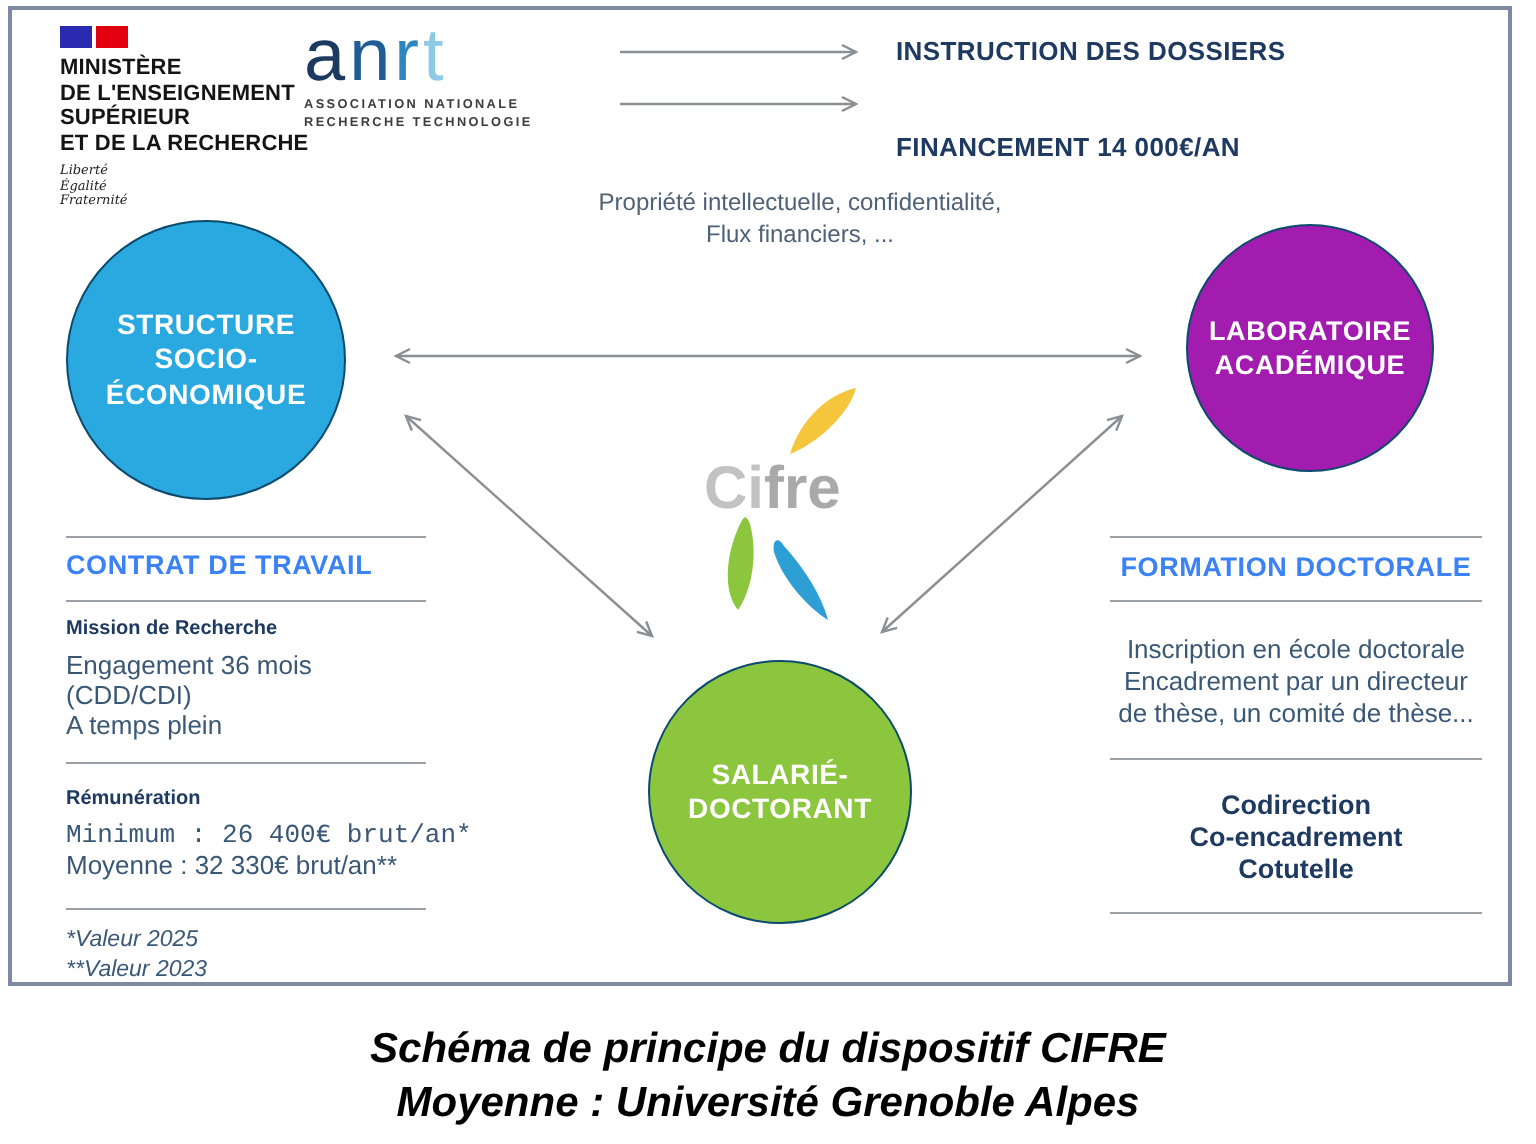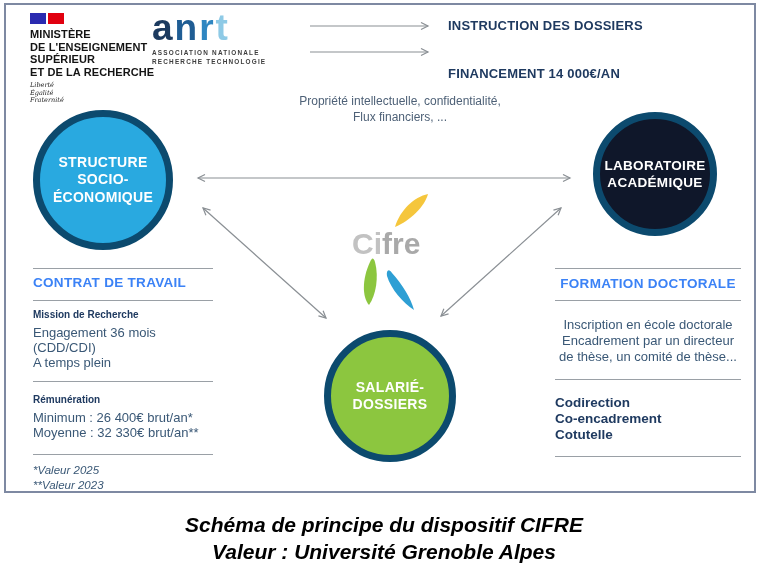--- a/index.html
+++ b/index.html
@@ -10,56 +10,56 @@
   
   .ministry{position:absolute;left:30px;top:13px;}
   .flag{display:flex;gap:2px;}
   .flag .fb{width:16px;height:11px;background:#2a2ab0;}
   .flag .fr{width:16px;height:11px;background:#e1000f;}
   .ministry-name{margin-top:4px;font-weight:bold;font-size:11px;line-height:12.5px;color:#141414;letter-spacing:0.1px;}
   .motto{margin-top:4px;font-family:"DejaVu Serif",serif;font-style:italic;font-size:6.5px;line-height:7.5px;color:#222;}
 
   
   .anrt{position:absolute;left:152px;top:10px;}
-  .anrt-word{font-weight:bold;font-size:37px;line-height:36px;letter-spacing:2px;}
+  .anrt-word{font-weight:normal;font-size:37px;line-height:36px;letter-spacing:2px;}
   .anrt-a{color:#1c3a5f;}
   .anrt-n{color:#1f5d94;}
   .anrt-r{color:#2e86c1;}
   .anrt-t{color:#8ecae6;}
   .anrt-sub{margin-top:3px;font-size:6.4px;font-weight:bold;letter-spacing:1.2px;color:#3d3d3d;line-height:8.5px;}
 
   
   .out-label{position:absolute;font-weight:bold;font-size:13px;color:#1f3a60;letter-spacing:0.2px;white-space:nowrap;}
   .out1{left:448px;top:18px;text-align:center;}
   .out2{left:448px;top:44px;margin-top:22px;}
 
   
   .collab{position:absolute;left:234px;top:94px;width:332px;text-align:center;}
   .collab-title{font-weight:bold;font-size:13px;color:#1f3a60;letter-spacing:0.2px;margin-bottom:4px;}
   .collab-line{font-size:12px;color:#4e6177;line-height:15.5px;}
 
   
-  .circle{position:absolute;border-radius:50%;display:flex;flex-direction:column;align-items:center;justify-content:center;color:#fff;font-weight:bold;text-align:center;border:7px solid #0c4a6e;box-sizing:border-box;letter-spacing:0.3px;}
+  .circle{position:absolute;border-radius:50%;display:flex;flex-direction:column;align-items:center;justify-content:center;color:#fff;font-weight:bold;text-align:center;border:1px solid #0c4a6e;box-sizing:border-box;letter-spacing:0.3px;}
   .c-blue{left:33px;top:110px;width:140px;height:140px;background:#29a9e0;font-size:14px;line-height:17.5px;}
-  .c-yellow{left:593px;top:112px;width:124px;height:124px;background:#0f172a;font-size:13.5px;line-height:17px;}
+  .c-yellow{left:593px;top:112px;width:124px;height:124px;background:#a21caf;font-size:13.5px;line-height:17px;}
   .c-green{left:324px;top:330px;width:132px;height:132px;background:#8cc63f;font-size:14px;line-height:17.5px;}
 
   
   .hline{position:absolute;height:1px;background:#9aa0a6;}
 
   
   .abs{position:absolute;white-space:nowrap;}
   .panel-title{font-weight:bold;font-size:13.5px;color:#3b82f6;letter-spacing:0.3px;}
   .sub-title{font-weight:bold;font-size:10px;color:#1f3a60;}
   .body-text{font-size:13px;color:#3a5876;}
   .footnote{font-size:11.5px;font-style:italic;color:#3a5876;}
 
   
   .rp-center{width:186px;text-align:center;}
-  .rp-right{width:186px;text-align:left;font-weight:bold;font-size:13.5px;color:#1f3a60;}
+  .rp-right{width:186px;text-align:center;font-weight:bold;font-size:13.5px;color:#1f3a60;}
 
   
   .arrows{position:absolute;left:0;top:0;width:768px;height:572px;pointer-events:none;}
 
   
   .cifre{position:absolute;left:340px;top:192px;width:110px;height:130px;}
 
   
   .caption{position:absolute;left:0;top:511px;width:768px;text-align:center;font-weight:bold;font-style:italic;font-size:21px;line-height:27px;color:#000;}
 </style>
@@ -122,21 +122,21 @@
     <div>STRUCTURE</div>
     <div>SOCIO-</div>
     <div>ÉCONOMIQUE</div>
   </div>
   <div class="circle c-yellow">
     <div>LABORATOIRE</div>
     <div>ACADÉMIQUE</div>
   </div>
   <div class="circle c-green">
     <div>SALARIÉ-</div>
-    <div>DOSSIERS</div>
+    <div>DOCTORANT</div>
   </div>
 
   <svg class="cifre" viewBox="0 0 110 130" xmlns="http://www.w3.org/2000/svg">
     <path d="M55,35 C60,18 74,5 88,2 C85,14 70,29 55,35 Z" fill="#f5c63c"></path>
     <text x="12" y="62" font-family="Liberation Sans, sans-serif" font-size="30" font-weight="bold"><tspan fill="#c2c2c2">Ci</tspan><tspan fill="#a9a9a9">fre</tspan></text>
     <path d="M30,70 C22,87 22,105 29,113 C36,103 39,85 35,70 C33,65 32,66 30,70 Z" fill="#8cc63f"></path>
     <path d="M52,81 C62,92 71,106 74,118 C63,111 51,97 47,84 C46,78 49,76 52,81 Z" fill="#2e9fd4"></path>
   </svg>
 
   <div class="hline" style="left:33px;top:268px;width:180px;"></div>
@@ -147,30 +147,30 @@
   <div class="hline" style="left:555px;top:300px;width:186px;"></div>
   <div class="hline" style="left:555px;top:379px;width:186px;"></div>
   <div class="hline" style="left:555px;top:456px;width:186px;"></div>
 
   <div class="abs panel-title" style="left:33px;top:275px;">CONTRAT DE TRAVAIL</div>
   <div class="abs sub-title" style="left:33px;top:309px;">Mission de Recherche</div>
   <div class="abs body-text" style="left:33px;top:325px;">Engagement 36 mois</div>
   <div class="abs body-text" style="left:33px;top:340px;">(CDD/CDI)</div>
   <div class="abs body-text" style="left:33px;top:355px;">A temps plein</div>
   <div class="abs sub-title" style="left:33px;top:394px;">Rémunération</div>
-  <div class="abs body-text" style="left:33px;top:410px;">Minimum : 26 400€ brut/an*</div>
+  <div class="abs body-text" style="left:33px;top:410px;font-family:Liberation Mono, monospace;">Minimum : 26 400€ brut/an*</div>
   <div class="abs body-text" style="left:33px;top:425px;">Moyenne : 32 330€ brut/an**</div>
   <div class="abs footnote" style="left:33px;top:464px;">*Valeur 2025</div>
   <div class="abs footnote" style="left:33px;top:479px;">**Valeur 2023</div>
 
   <div class="abs panel-title rp-center" style="left:555px;top:276px;">FORMATION DOCTORALE</div>
   <div class="abs body-text rp-center" style="left:555px;top:317px;">Inscription en école doctorale</div>
   <div class="abs body-text rp-center" style="left:555px;top:333px;">Encadrement par un directeur</div>
   <div class="abs body-text rp-center" style="left:555px;top:349px;">de thèse, un comité de thèse...</div>
   <div class="abs rp-right" style="left:555px;top:395px;">Codirection</div>
   <div class="abs rp-right" style="left:555px;top:411px;">Co-encadrement</div>
   <div class="abs rp-right" style="left:555px;top:427px;">Cotutelle</div>
 
   <div class="caption">
     <div>Schéma de principe du dispositif CIFRE</div>
-    <div>Valeur : Université Grenoble Alpes</div>
+    <div>Moyenne : Université Grenoble Alpes</div>
   </div>
 </div>
 
 </body></html>

